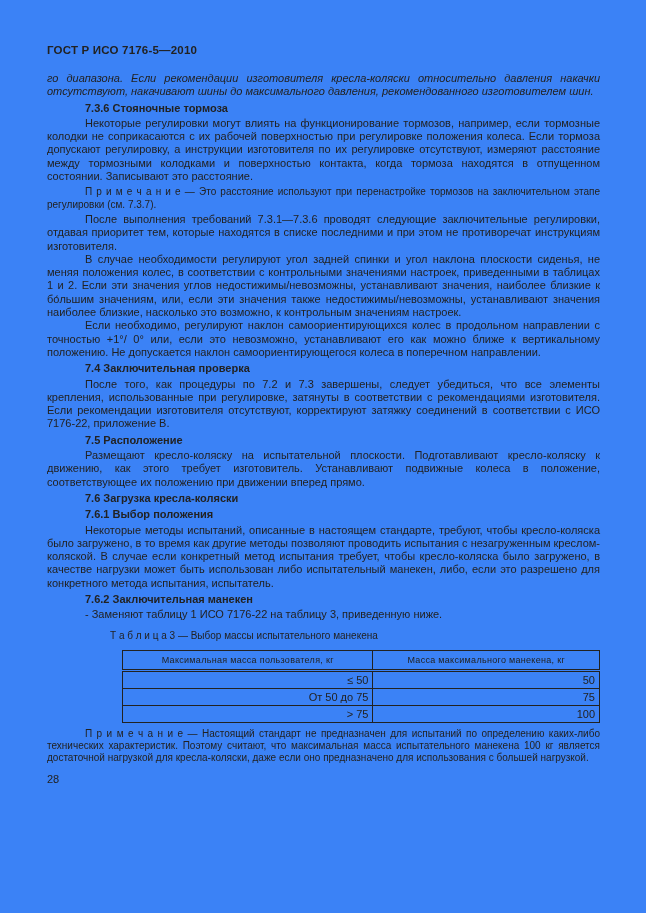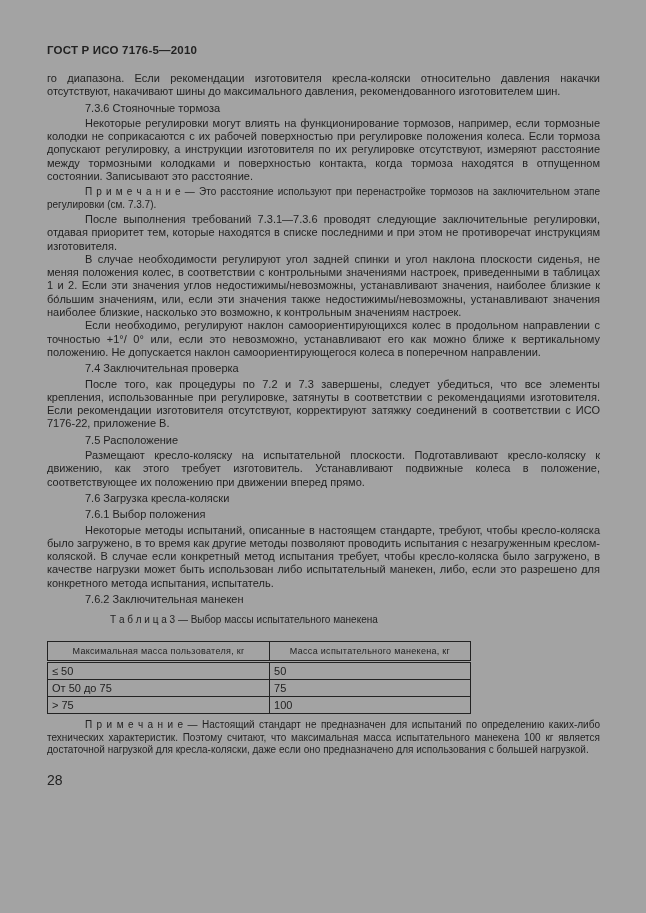--- a/index.html
+++ b/index.html
@@ -5,88 +5,89 @@
   html, body {
     margin: 0;
     padding: 0;
     background: #ffffff;
   }
   .page {
     position: relative;
     width: 646px;
     height: 913px;
     box-sizing: border-box;
-    background: #a3a3a3;
+    background: #3b82f6;
     padding: 44px 46px 0 47px;
     font-family: "Liberation Sans", sans-serif;
     color: #222222;
     overflow: hidden;
   }
   .doc-header {
     font-size: 11.5px;
     font-weight: bold;
     letter-spacing: 0.2px;
     margin-bottom: 16px;
   }
   .doc-body p {
     margin: 0;
     font-size: 11px;
     line-height: 13.3px;
     text-align: justify;
   }
   .para { text-indent: 38px; }
-  .para-flush { text-indent: 0; }
+  .para-flush { text-indent: 0; font-style: italic; }
   .heading {
-    font-weight: normal;
+    font-weight: bold;
     text-indent: 38px;
     text-align: right;
     margin: 3px 0 2px !important;
   }
   .note {
     font-size: 10px !important;
     line-height: 12.3px !important;
     text-indent: 38px;
     margin: 3px 0 2px !important;
   }
   .table-caption {
     font-size: 10px;
-    margin: 8px 0 16px 63px;
+    margin: 8px 0 9px 63px;
   }
   table.data-table {
     border-collapse: collapse;
-    width: 424px;
+    margin-left: 75px;
+    width: 478px;
     border: 1.5px solid #222222;
   }
   table.data-table th {
     font-size: 9px;
     font-weight: normal;
     letter-spacing: 0.3px;
     border: 1px solid #222222;
     border-bottom: 3px double #222222;
     padding: 4px 4px;
     text-align: center;
   }
   table.data-table td {
     font-size: 11px;
     border: 1px solid #222222;
     padding: 2px 4px;
-    text-align: left;
+    text-align: right;
   }
   table.data-table .col-user { width: 52.5%; }
   table.data-table .col-dummy { width: 47.5%; }
   .bottom-note {
     font-size: 10px;
     line-height: 12.3px;
     text-indent: 38px;
     text-align: justify;
     margin-top: 5px;
   }
   .page-number {
-    font-size: 14px;
-    margin-top: 16px;
+    font-size: 11px;
+    margin-top: 9px;
   }
 </style>
 </head>
 <body>
 
 <div class="page">
 
   <div class="doc-header">ГОСТ Р ИСО 7176-5—2010</div>
 
   <div class="doc-body" id="doc-body">
@@ -98,29 +99,30 @@
       <p class="para">В случае необходимости регулируют угол задней спинки и угол наклона плоскости сиденья, не меняя положения колес, в соответствии с контрольными значениями настроек, приведенными в таблицах 1 и 2. Если эти значения углов недостижимы/невозможны, устанавливают значения, наиболее близкие к бо́льшим значениям, или, если эти значения также недостижимы/невозможны, устанавливают значения наиболее близкие, насколько это возможно, к контрольным значениям настроек.</p>
       <p class="para">Если необходимо, регулируют наклон самоориентирующихся колес в продольном направлении с точностью +1°/ 0° или, если это невозможно, устанавливают его как можно ближе к вертикальному положению. Не допускается наклон самоориентирующегося колеса в поперечном направлении.</p>
       <p class="heading">7.4 Заключительная проверка</p>
       <p class="para">После того, как процедуры по 7.2 и 7.3 завершены, следует убедиться, что все элементы крепления, использованные при регулировке, затянуты в соответствии с рекомендациями изготовителя. Если рекомендации изготовителя отсутствуют, корректируют затяжку соединений в соответствии с  ИСО 7176-22, приложение В.</p>
       <p class="heading">7.5 Расположение</p>
       <p class="para">Размещают кресло-коляску на испытательной плоскости. Подготавливают  кресло-коляску к движению, как этого требует изготовитель. Устанавливают подвижные колеса в положение, соответствующее их положению при движении вперед прямо.</p>
       <p class="heading">7.6 Загрузка кресла-коляски</p>
       <p class="heading">7.6.1 Выбор положения</p>
       <p class="para">Некоторые методы испытаний, описанные в настоящем стандарте, требуют, чтобы кресло-коляска было загружено, в то время как другие методы позволяют проводить испытания с незагруженным креслом-коляской. В случае если конкретный метод испытания требует, чтобы кресло-коляска было загружено, в качестве нагрузки может быть использован либо испытательный манекен, либо, если это разрешено для конкретного метода испытания, испытатель.</p>
       <p class="heading">7.6.2 Заключительная манекен</p>
+      <p class="para">- Заменяют таблицу 1 ИСО 7176-22 на таблицу 3, приведенную ниже.</p>
     </div>
 
   <div>
     <div class="table-caption">Т а б л и ц а  3 — Выбор массы испытательного манекена</div>
     <table class="data-table">
       <thead>
         <tr>
           <th class="col-user">Максимальная масса пользователя, кг</th>
-          <th class="col-dummy">Масса испытательного манекена, кг</th>
+          <th class="col-dummy">Масса максимального манекена, кг</th>
         </tr>
       </thead>
       <tbody id="table-body">
           <tr>
             <td>≤ 50</td>
             <td>50</td>
           </tr>
           <tr>
             <td>От 50 до 75</td>
             <td>75</td>

